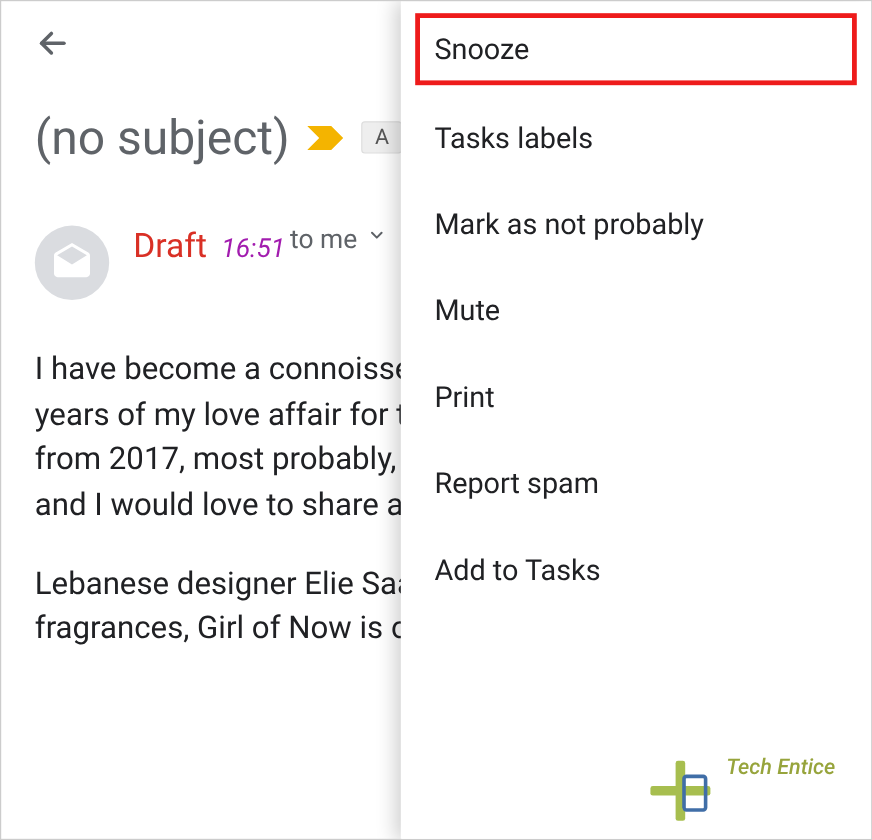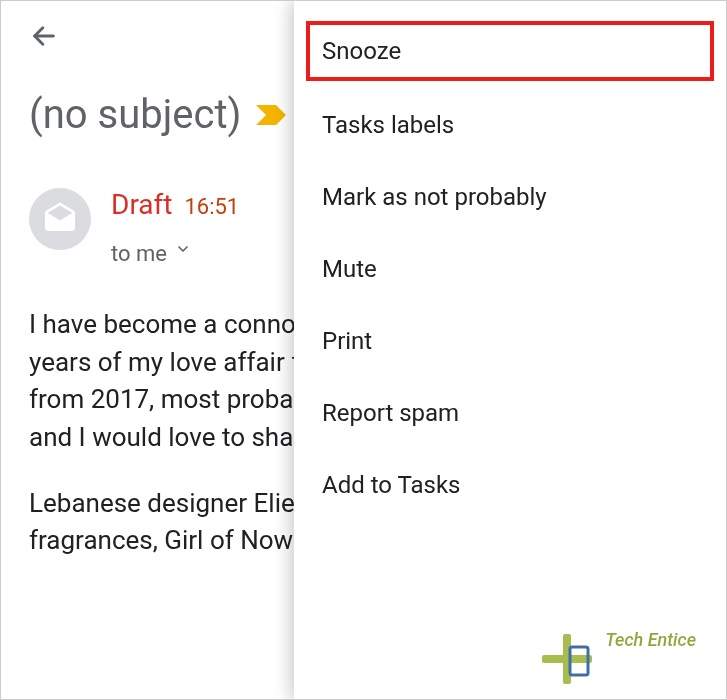--- a/index.html
+++ b/index.html
@@ -61,36 +61,37 @@
       height: 62px;
       border-radius: 50%;
       background: #dadce0;
       display: flex;
       align-items: center;
       justify-content: center;
       flex-shrink: 0;
     }
     .sender-info {
       display: flex;
-      flex-direction: column;
-      gap: 20px;
+      flex-direction: row;
+      gap: 4px;
     }
     .sender-line {
       display: flex;
       align-items: baseline;
       gap: 12px;
     }
     .draft-label {
       color: #d93025;
       font-size: 28px;
       font-weight: 400;
     }
     .timestamp {
-      color: #c2410c;
+      color: #a21caf;
       font-size: 22px;
+      font-style: italic;
     }
     .recipient-line {
       display: flex;
       align-items: flex-start;
       gap: 8px;
       color: #5f6368;
       font-size: 22px;
     }
     .body-text {
       padding: 20px 28px;
@@ -98,24 +99,24 @@
       color: #202124;
       line-height: 1.45;
     }
     .body-text p {
       margin-bottom: 28px;
     }
     .menu {
       position: absolute;
       top: 0;
       right: 0;
-      width: 432px;
+      width: 392px;
       background: #ffffff;
       box-shadow: -4px 0 16px rgba(0,0,0,0.2);
-      padding: 10px 0;
+      padding: 0 0;
       height: 700px;
     }
     .menu-item {
       padding: 22px 28px;
       font-size: 24px;
       color: #202124;
       cursor: pointer;
     }
     .menu-item.highlighted {
       outline: 4px solid #ee1b1b;

